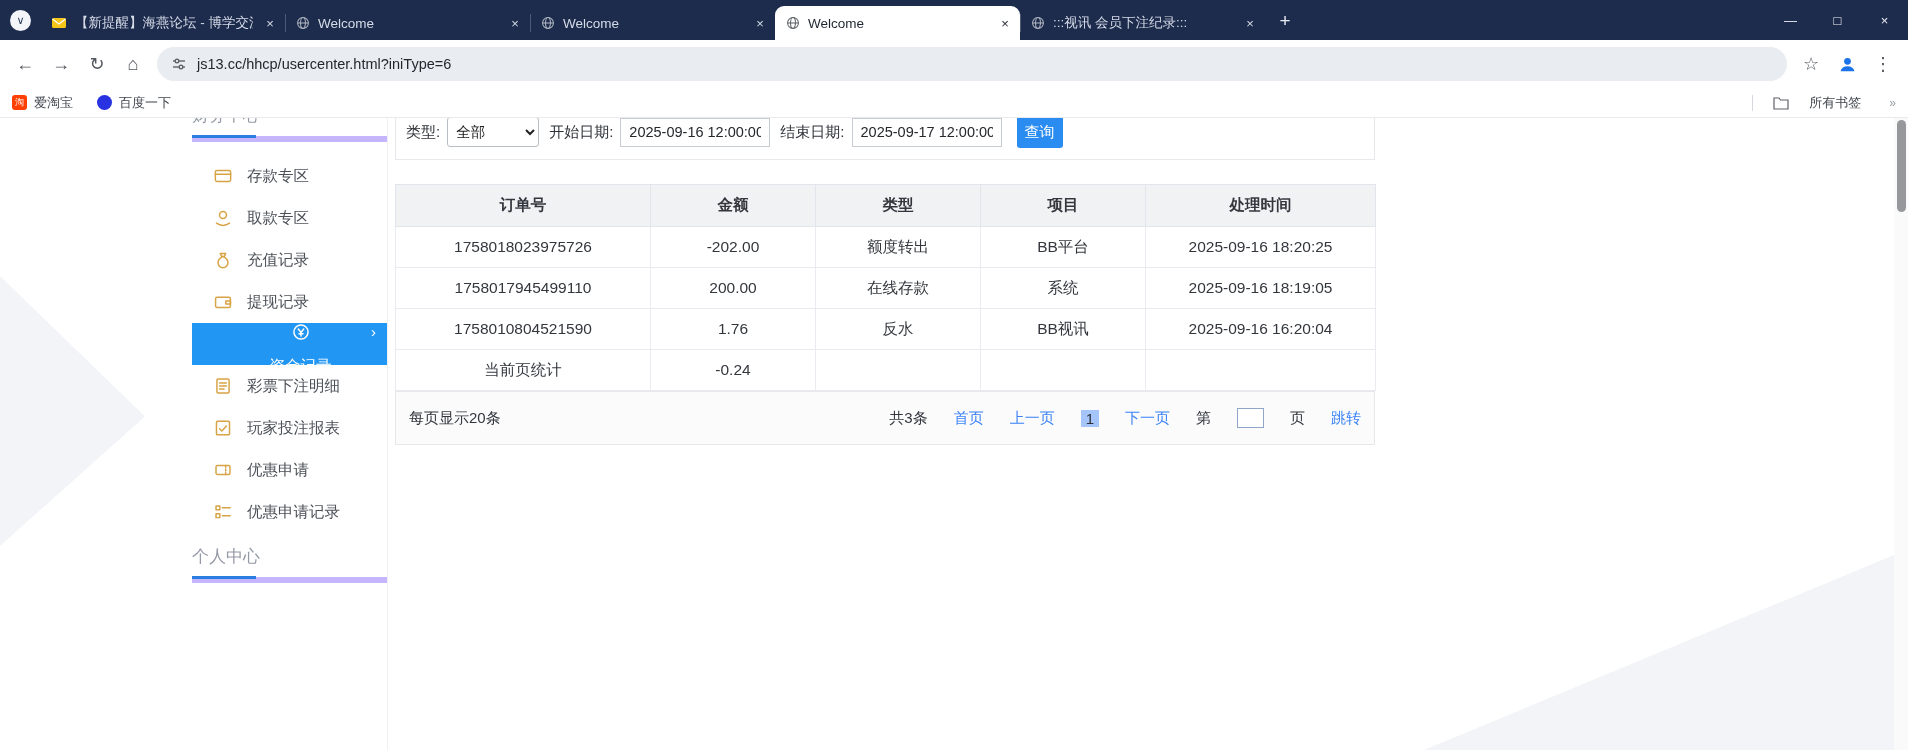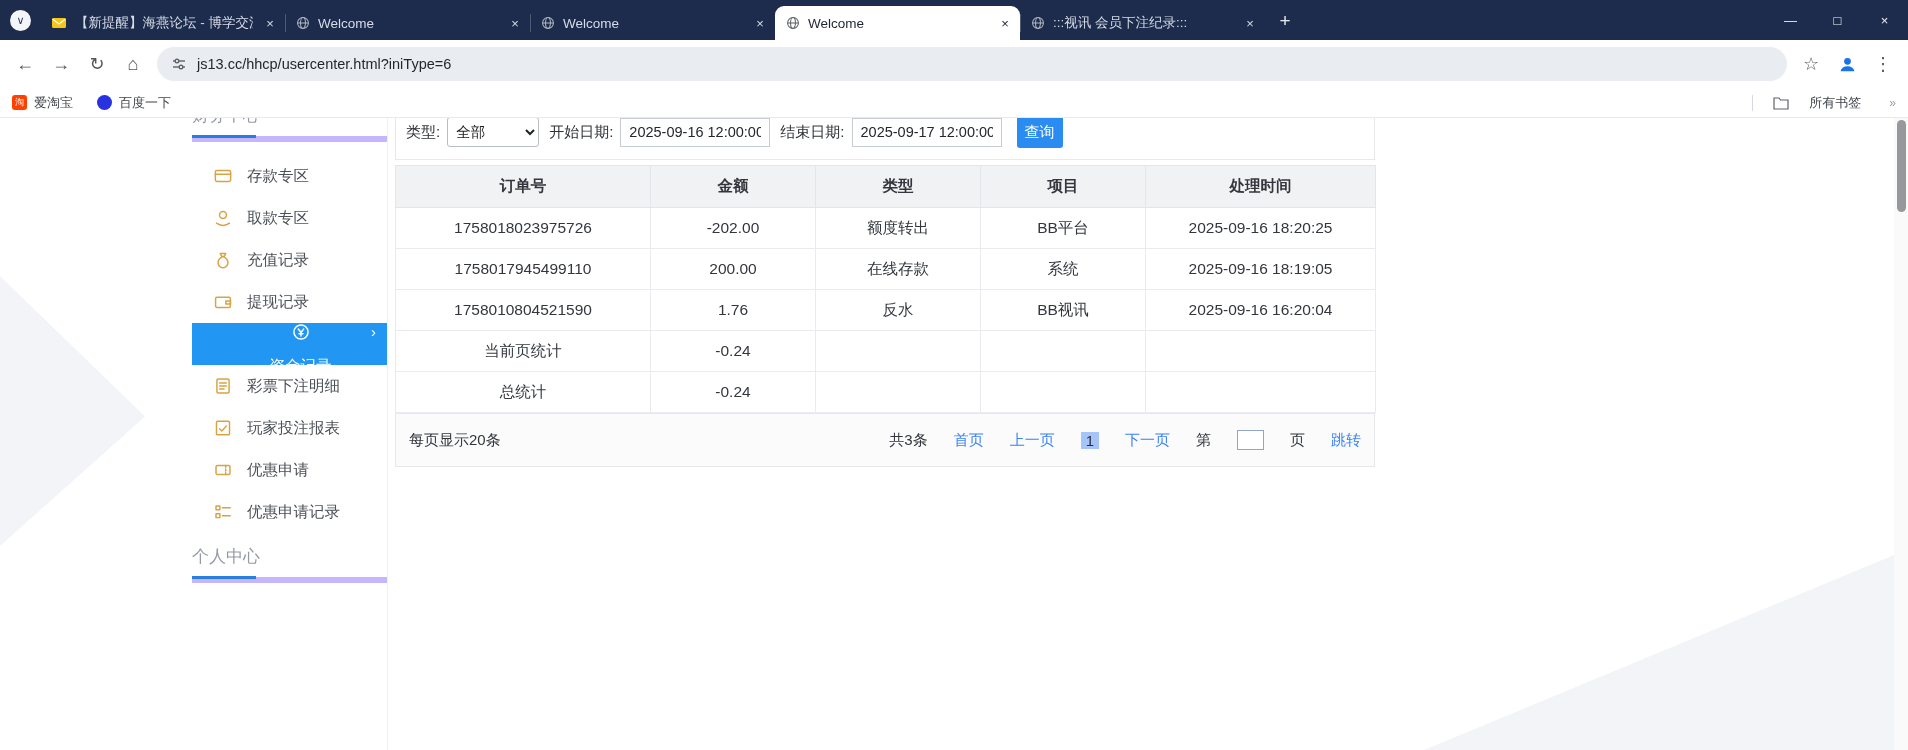--- a/index.html
+++ b/index.html
@@ -57,21 +57,21 @@
   .mi .chev{display:none;position:absolute;right:11px;font-size:15px;color:#fff;}
   .mi.active .chev{display:block;}
 
   
   .main{position:absolute;left:395px;top:0;width:980px;}
   .filterbox{height:56px;margin-top:-14px;border:1px solid #e7e8ec;display:flex;align-items:center;}
   .flab{font-size:15px;color:#2f3338;margin:0 7px 0 10px;}
   .fsel{width:92px;height:30px;font-size:14.5px;border:1px solid #b9bdc4;border-radius:3px;background:#fff;color:#222;padding:0 4px;}
   .fin{width:150px;height:29px;border:1px solid #c7cbd2;font-size:14.5px;color:#24272c;padding:0 8px;background:#fff;}
   .qbtn{width:46px;height:32px;margin-left:15px;background:#2a8cf0;border:none;border-radius:3px;color:#fff;font-size:15px;cursor:pointer;}
-  table{width:100%;border-collapse:collapse;margin-top:5px;table-layout:fixed;}
+  table{width:100%;border-collapse:collapse;margin-top:24px;table-layout:fixed;}
   th{height:42px;background:#f1f2f4;border:1px solid #e2e5ec;font-size:15.5px;color:#33373d;font-weight:700;text-align:center;}
   td{height:41px;border:1px solid #e9ebf1;font-size:15.5px;color:#33373d;text-align:center;}
   .pgbar{margin-top:0;height:54px;background:#fbfbfc;border:1px solid #e7e8ec;display:flex;align-items:center;padding:0 13px;font-size:15px;color:#33373d;}
   .pgright{margin-left:auto;display:flex;align-items:center;gap:26px;}
   .plink{color:#3b82f6;text-decoration:none;cursor:pointer;}
   .pcur{background:#a4c4fa;color:#2b3038;padding:0 5px;min-width:17px;text-align:center;}
   .pginput{width:27px;height:20px;border:1px solid #8fa6c8;background:#fff;}
 
   
   .scroll{position:absolute;right:0;top:0;width:14px;height:632px;background:#fafafa;}
@@ -350,27 +350,20 @@
             <td>BB视讯</td>
             <td>2025-09-16 16:20:04</td>
           </tr>
           <tr>
             <td>当前页统计</td>
             <td>-0.24</td>
             <td></td>
             <td></td>
             <td></td>
           </tr>
-          <tr>
-            <td>总统计</td>
-            <td>-0.24</td>
-            <td></td>
-            <td></td>
-            <td></td>
-          </tr>
         </tbody>
     </table>
 
     <div class="pgbar">
       <span>每页显示20条</span>
       <div class="pgright">
         <span>共3条</span>
         <a class="plink">首页</a>
         <a class="plink">上一页</a>
         <span class="pcur">1</span>

